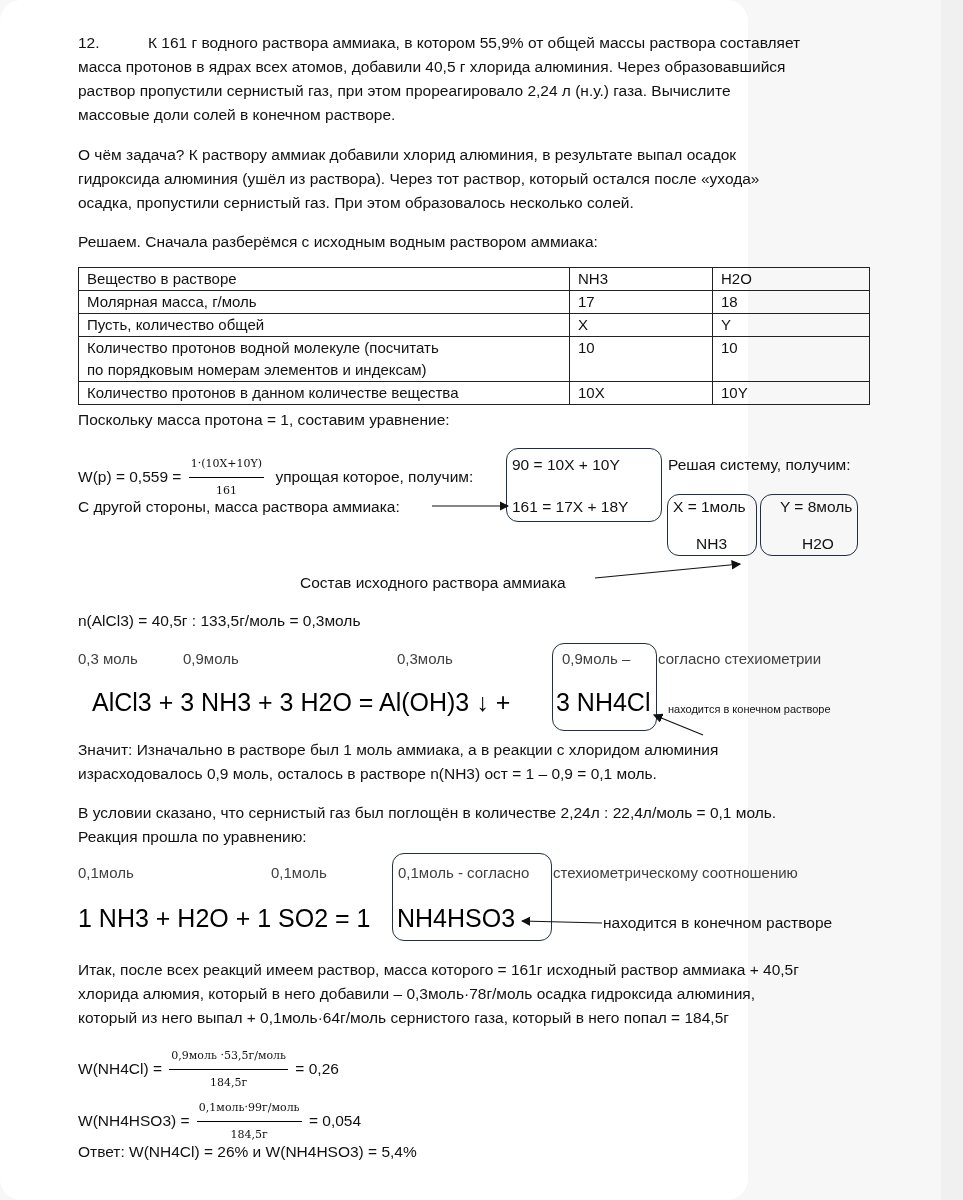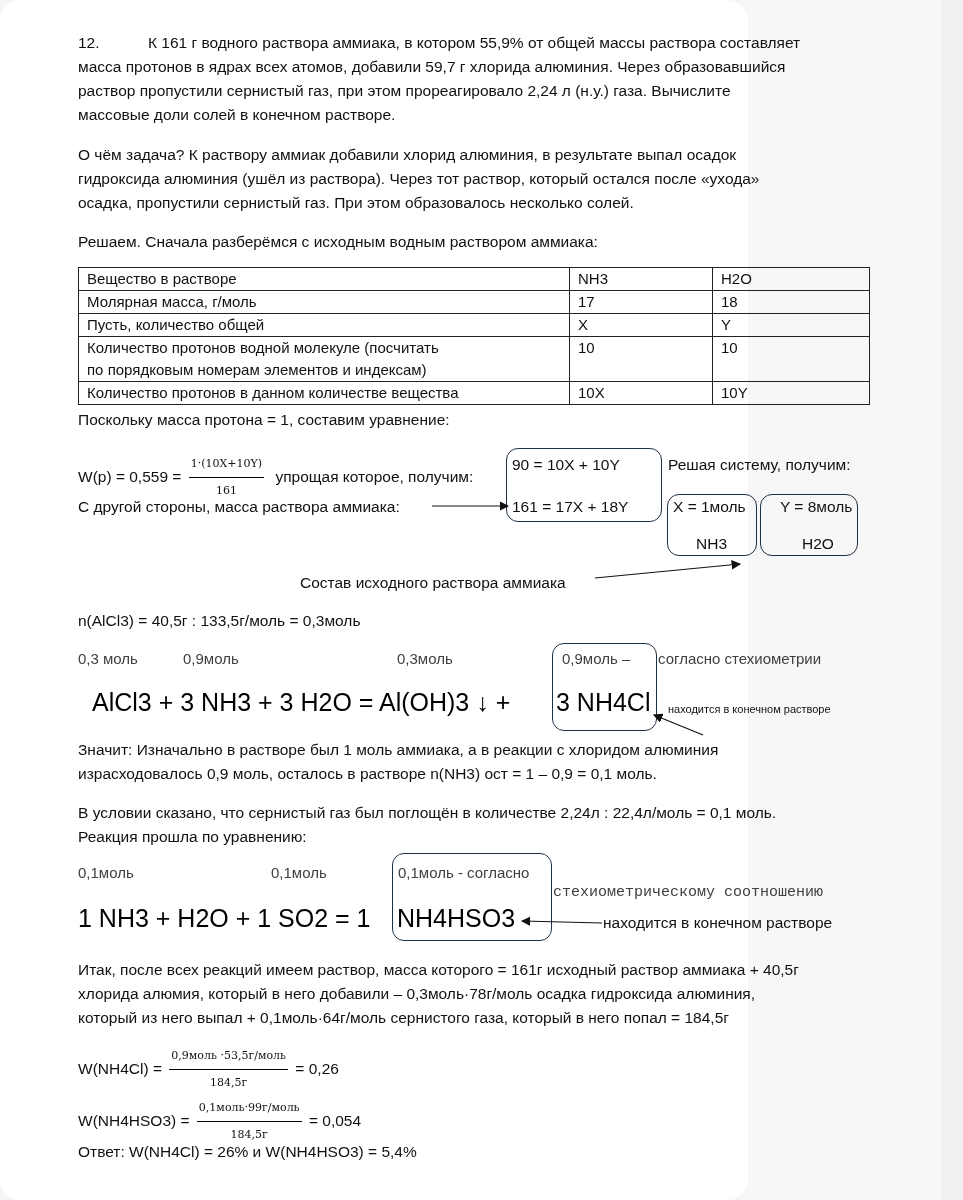--- a/index.html
+++ b/index.html
@@ -42,21 +42,21 @@
   svg.arrows { position: absolute; left: 0; top: 0; width: 963px; height: 1200px; pointer-events: none; }
   .small { font-size: 11px; }
 </style>
 </head>
 <body>
 
 <div class="page">
 
   <div class="para" style="top:31px;">
     <div><span class="num">12.</span><span>К 161 г водного раствора аммиака, в котором 55,9% от общей массы раствора составляет</span></div>
-    <div>масса протонов в ядрах всех атомов, добавили 59,7 г хлорида алюминия. Через образовавшийся</div>
+    <div>масса протонов в ядрах всех атомов, добавили 40,5 г хлорида алюминия. Через образовавшийся</div>
     <div>раствор пропустили сернистый газ, при этом прореагировало 2,24 л (н.у.) газа. Вычислите</div>
     <div>массовые доли солей в конечном растворе.</div>
   </div>
 
   <div class="para" style="top:230px;">Решаем. Сначала разберёмся с исходным водным раствором аммиака:</div>
 
   <div class="para" style="top:143px;">
     <div>О чём задача? К раствору аммиак добавили хлорид алюминия, в результате выпал осадок</div>
     <div>гидроксида алюминия (ушёл из раствора). Через тот раствор, который остался после «ухода»</div>
     <div>осадка, пропустили сернистый газ. При этом образовалось несколько солей.</div>
@@ -139,21 +139,21 @@
   </div>
 
   <div class="para" style="top:801px;">
     <div>В условии сказано, что сернистый газ был поглощён в количестве 2,24л : 22,4л/моль = 0,1 моль.</div>
     <div>Реакция прошла по уравнению:</div>
   </div>
 
   <div class="abs red" style="left:78px; top:864px;">0,1моль</div>
   <div class="abs red" style="left:271px; top:864px;">0,1моль</div>
   <div class="abs red" style="left:398px; top:864px;">0,1моль  - согласно</div>
-  <div class="abs red" style="left:553px; top:884px;font-family:Liberation Mono, monospace;">стехиометрическому соотношению</div>
+  <div class="abs red" style="left:553px; top:864px;">стехиометрическому соотношению</div>
 
   <div class="abs eq" style="left:78px; top:904px;">1 NH3 + H2O + 1 SO2 =  1</div>
   <div class="box" style="left:392px; top:853px; width:158px; height:86px;"></div>
   <div class="abs eq" style="left:397px; top:904px;">NH4HSO3</div>
   <div class="abs txt" style="left:603px; top:911px;">находится  в конечном растворе</div>
 
   <div class="para" style="top:958px;">
     <div>Итак, после всех реакций имеем раствор, масса которого = 161г исходный раствор аммиака + 40,5г</div>
     <div>хлорида алюмия, который в него добавили – 0,3моль·78г/моль осадка гидроксида алюминия,</div>
     <div>который из него выпал + 0,1моль·64г/моль сернистого газа, который в него попал = 184,5г</div>

